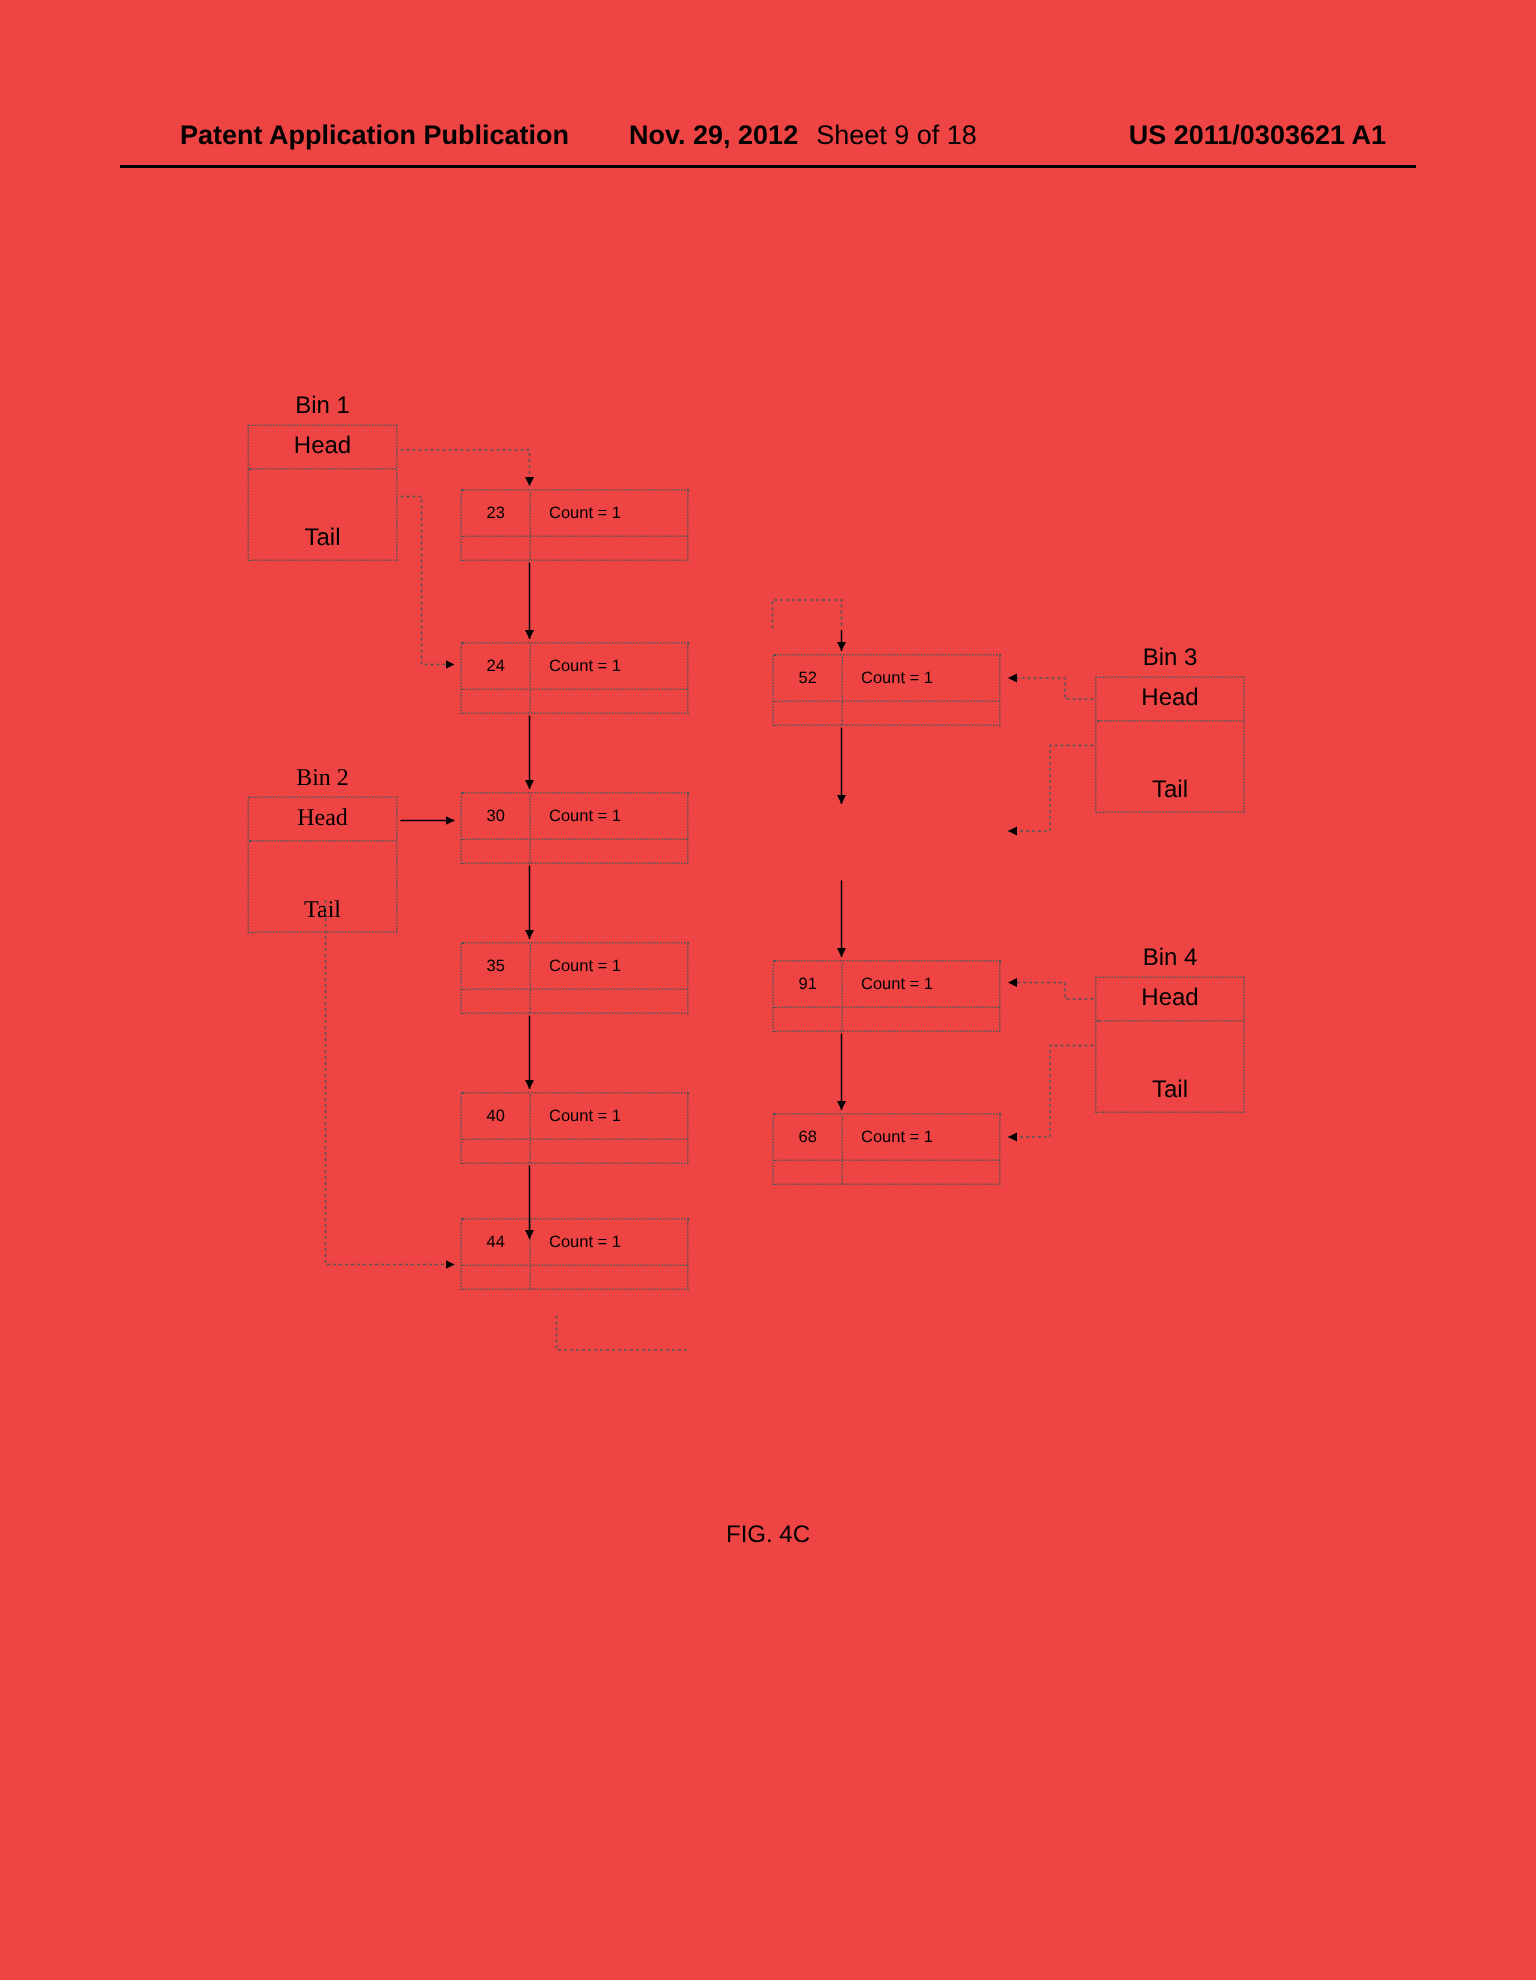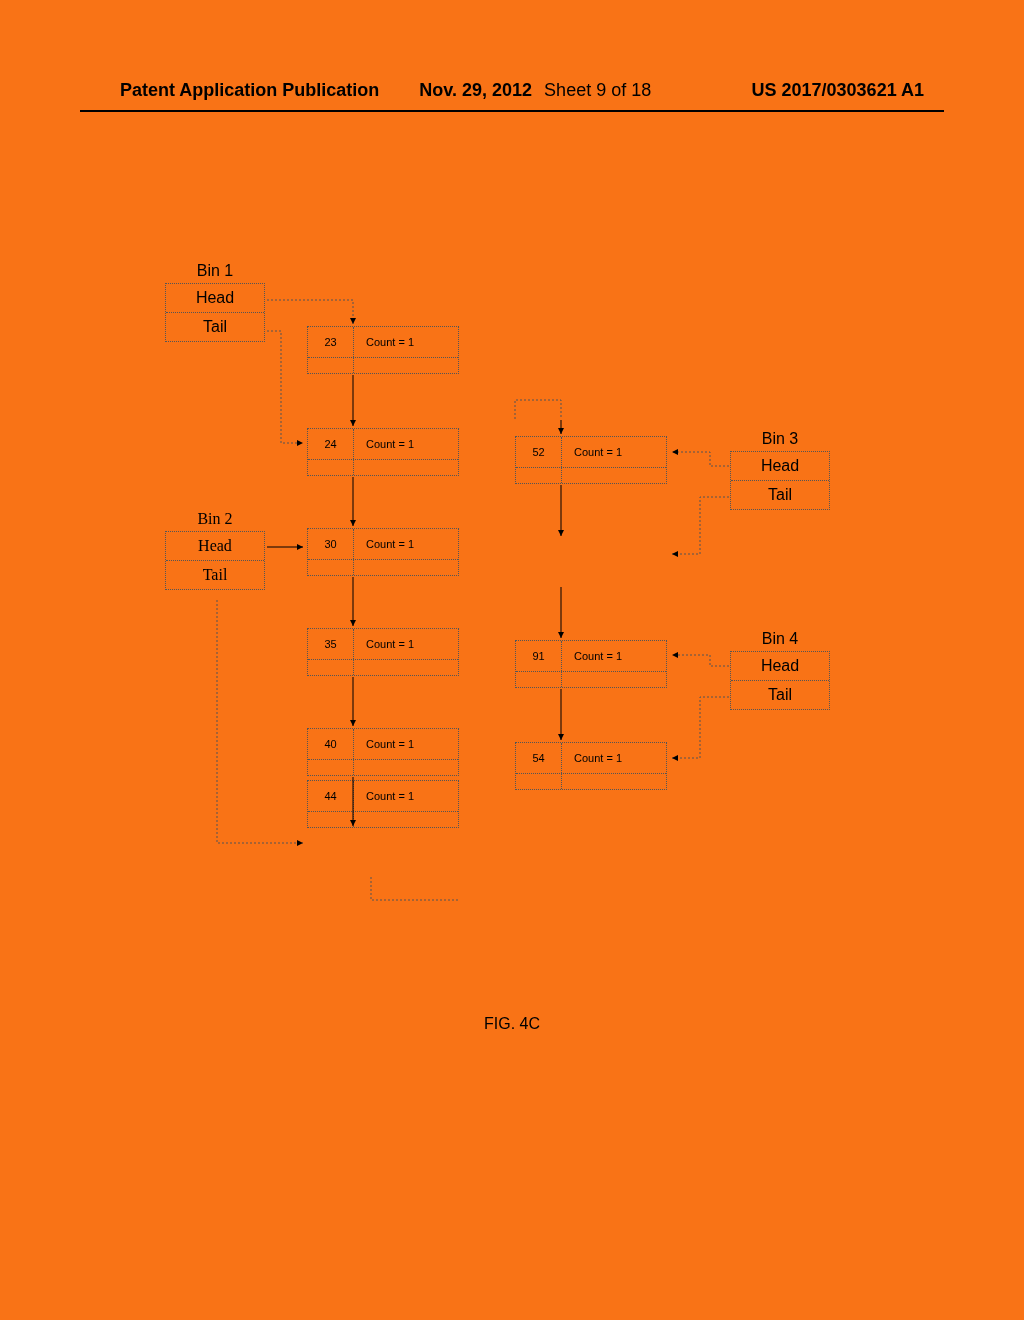--- a/index.html
+++ b/index.html
@@ -6,21 +6,21 @@
     margin: 0;
     padding: 0;
     background: #ffffff;
     font-family: Arial, Helvetica, sans-serif;
     color: #000;
   }
   .page {
     position: relative;
     width: 1024px;
     height: 1320px;
-    background: #f97316;
+    background: #ef4444;
   }
   .header {
     position: absolute;
     top: 80px;
     left: 120px;
     right: 100px;
     display: flex;
     font-weight: bold;
     font-size: 18px;
     white-space: nowrap;
@@ -57,20 +57,21 @@
   }
   .bin-box {
     border: 1px dotted #555;
   }
   .bin-box .bin-head {
     border-bottom: 1px dotted #555;
     padding: 5px 0;
   }
   .bin-box .bin-tail {
     padding: 5px 0;
+    margin-top: 32px;
   }
 
   .node {
     position: absolute;
     width: 152px;
     border: 1px dotted #555;
     font-size: 11px;
     text-align: left;
     box-sizing: border-box;
   }
@@ -119,21 +120,21 @@
 
 <div class="page">
 
   <div class="header">
     <span class="pub-kind">Patent Application Publication</span>
     <span class="gap1"></span>
     <span class="date">Nov. 29, 2012</span>
     <span class="gap2"></span>
     <span class="sheet">Sheet 9 of 18</span>
     <span class="gap3"></span>
-    <span class="pubno">US 2017/0303621 A1</span>
+    <span class="pubno">US 2011/0303621 A1</span>
   </div>
   <div class="header-rule"></div>
 
   <div class="canvas">
 
     <div class="bin" style="left:165px; top:262px;">
       <div class="bin-label">Bin 1</div>
       <div class="bin-box">
         <div class="bin-head">Head</div>
         <div class="bin-tail">Tail</div>
@@ -212,21 +213,21 @@
       <div class="node-row">
         <div class="node-val">40</div>
         <div class="node-count">Count = 1</div>
       </div>
       <div class="node-tail">
           <div class="node-tail-l"></div>
           <div class="node-tail-r"></div>
         </div>
     </div>
 
-    <div class="node" style="left:307px; top:780px;">
+    <div class="node" style="left:307px; top:812px;">
       <div class="node-row">
         <div class="node-val">44</div>
         <div class="node-count">Count = 1</div>
       </div>
       <div class="node-tail">
           <div class="node-tail-l"></div>
           <div class="node-tail-r"></div>
         </div>
     </div>
 
@@ -248,21 +249,21 @@
         <div class="node-count">Count = 1</div>
       </div>
       <div class="node-tail">
           <div class="node-tail-l"></div>
           <div class="node-tail-r"></div>
         </div>
     </div>
 
     <div class="node" style="left:515px; top:742px;">
       <div class="node-row">
-        <div class="node-val">54</div>
+        <div class="node-val">68</div>
         <div class="node-count">Count = 1</div>
       </div>
       <div class="node-tail">
           <div class="node-tail-l"></div>
           <div class="node-tail-r"></div>
         </div>
     </div>
 
     <svg class="arrows">
       <defs>

